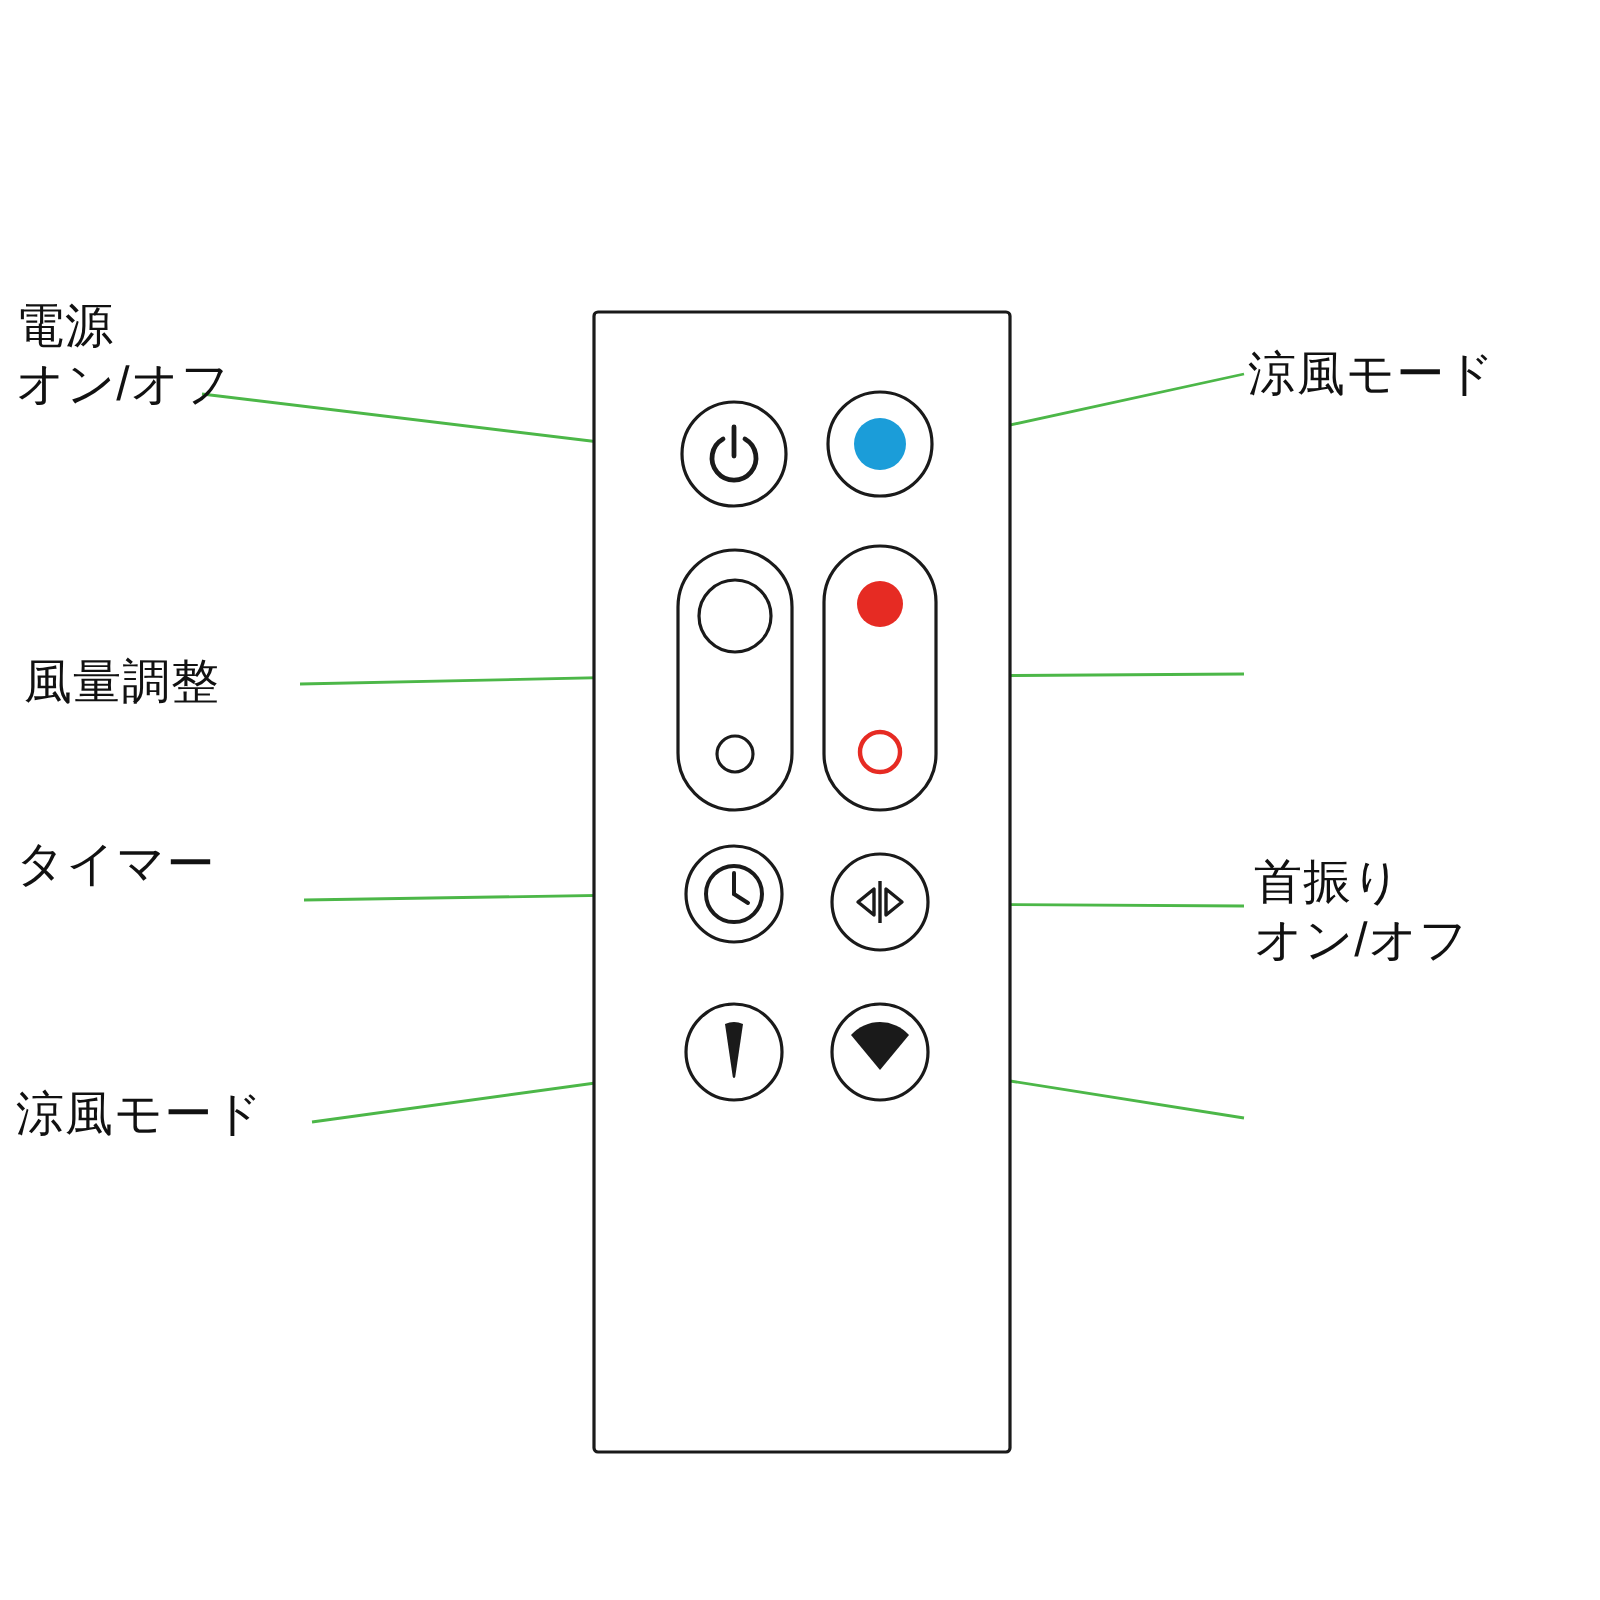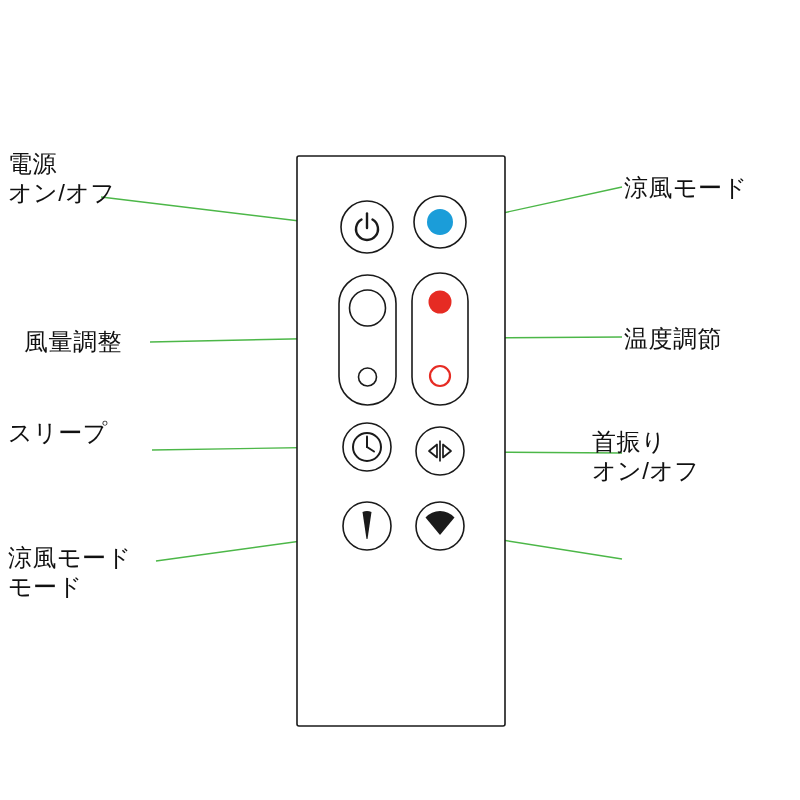--- a/index.html
+++ b/index.html
@@ -96,40 +96,36 @@
       <circle cx="440" cy="480" r="24" fill="#ffffff" stroke="#1a1a1a" stroke-width="1.6"></circle>
       <path d="M 440 489 L 425.5 471.5 A 19.5 19.5 0 0 1 454.5 471.5 Z" fill="#1a1a1a"></path>
     </g>
   </svg>
 
   <div class="label" style="left:8px; top:103px">
     <div class="lbl-line">電源</div>
     <div class="lbl-line">オン/オフ</div>
   </div>
 
-  <div class="label" style="left:24px; top:281px">
+  <div class="label" style="left:12px; top:281px">
     <div class="lbl-line">風量調整</div>
   </div>
 
   <div class="label" style="left:8px; top:372px">
-    <div class="lbl-line">スリープ</div>
+    <div class="lbl-line">タイマー</div>
   </div>
 
   <div class="label" style="left:8px; top:497px">
     <div class="lbl-line">涼風モード</div>
-    <div class="lbl-line">モード</div>
   </div>
 
   <div class="label" style="left:624px; top:127px">
     <div class="lbl-line">涼風モード</div>
   </div>
 
-  <div class="label" style="left:624px; top:278px">
-    <div class="lbl-line">温度調節</div>
-  </div>
 
-  <div class="label" style="left:592px; top:381px">
+  <div class="label" style="left:627px; top:381px">
     <div class="lbl-line">首振り</div>
     <div class="lbl-line">オン/オフ</div>
   </div>
 
 
 </div>
 
 </body></html>

